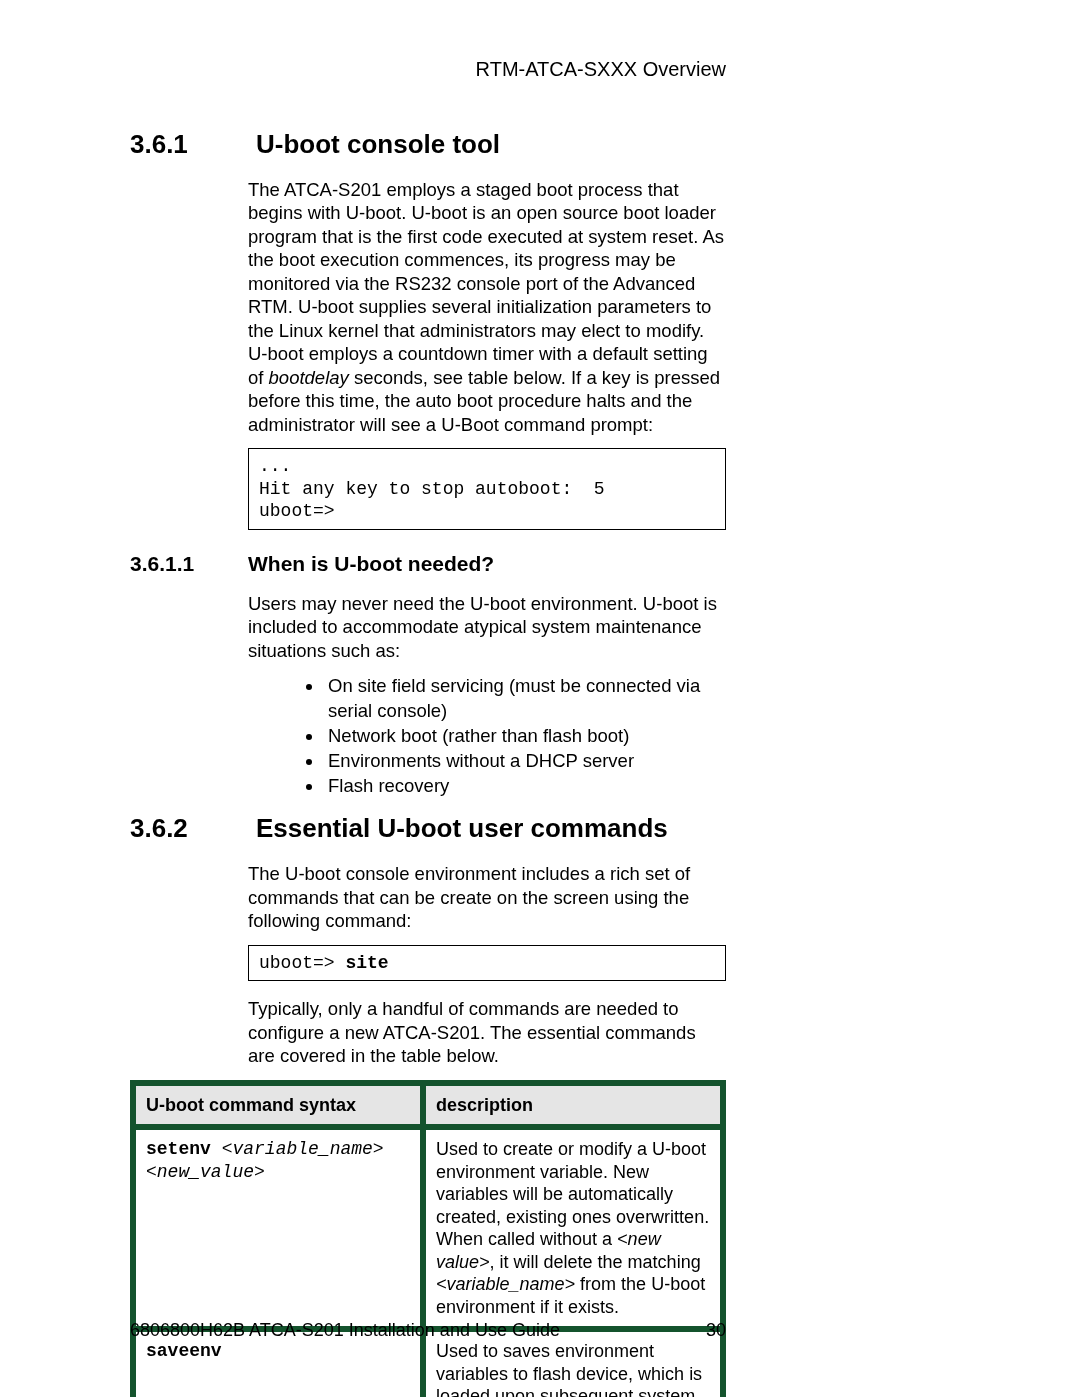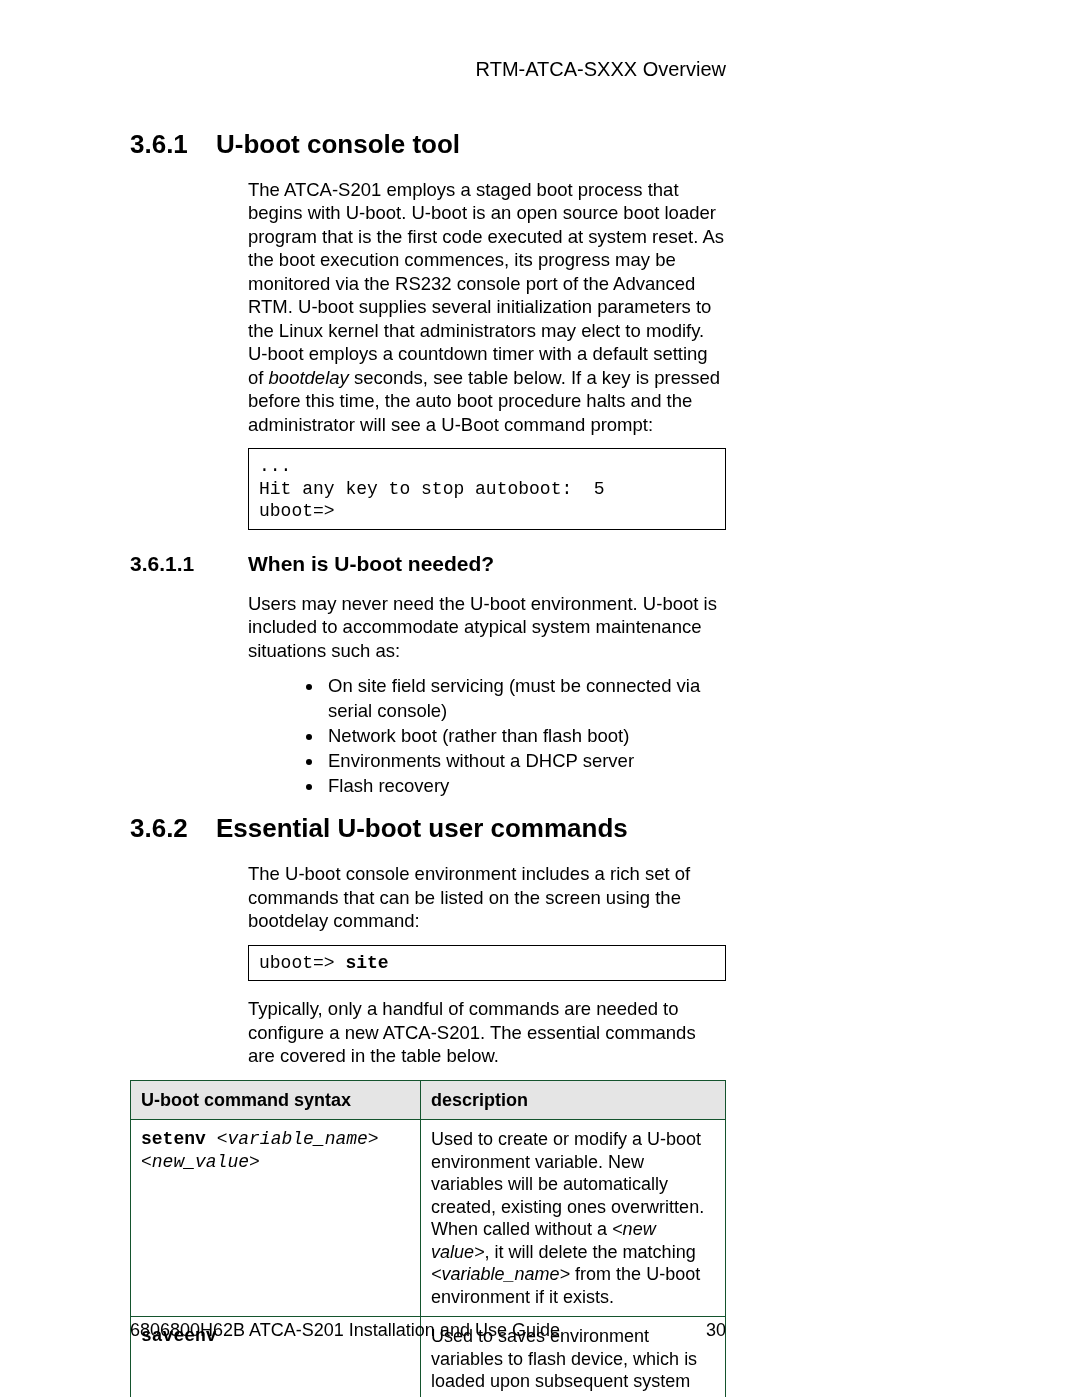--- a/index.html
+++ b/index.html
@@ -21,20 +21,21 @@
   }
   .running-head {
     text-align: right;
     font-size: 20px;
     margin-bottom: 48px;
   }
   .h2row {
     display: flex;
     align-items: center;
     margin: 0 0 18px 0;
+    gap: 40px;
   }
   .h2num {
     min-width: 86px;
     font-size: 26px;
     font-weight: 600;
   }
   .h2txt {
     font-size: 26px;
     font-weight: 600;
   }
@@ -82,21 +83,21 @@
     font-weight: 600;
     margin: 28px 0 36px 118px;
   }
   table.cmdtable {
     width: 100%;
     border-collapse: collapse;
     font-size: 18px;
     table-layout: fixed;
   }
   table.cmdtable th, table.cmdtable td {
-    border: 1px solid #14532d;
+    border: 6px solid #14532d;
     padding: 8px 10px;
     text-align: left;
     vertical-align: top;
     line-height: 1.25;
   }
   table.cmdtable th {
     background: #e5e5e5;
     font-weight: 600;
   }
   table.cmdtable td.cmdcol {
@@ -149,21 +150,21 @@
       <li>Environments without a DHCP server</li>
       <li>Flash recovery</li>
     </ul>
   </div>
 
   <div class="h2row" style="margin-top:10px;">
     <div class="h2num">3.6.2</div>
     <div class="h2txt">Essential U-boot user commands</div>
   </div>
   <div class="body-indent">
-    <p class="para">The U-boot console environment includes a rich set of commands that can be listed on the screen using the bootdelay command:</p>
+    <p class="para">The U-boot console environment includes a rich set of commands that can be create on the screen using the following command:</p>
   </div>
   <div class="codebox codebox-std"><span>uboot=&gt; </span><span class="bold">site</span></div>
   <div class="body-indent">
     <p class="para">Typically, only a handful of commands are needed to configure a new ATCA-S201. The essential commands are covered in the table below.</p>
   </div>
 
 
   <table class="cmdtable">
     <colgroup>
         <col style="width:290px">

